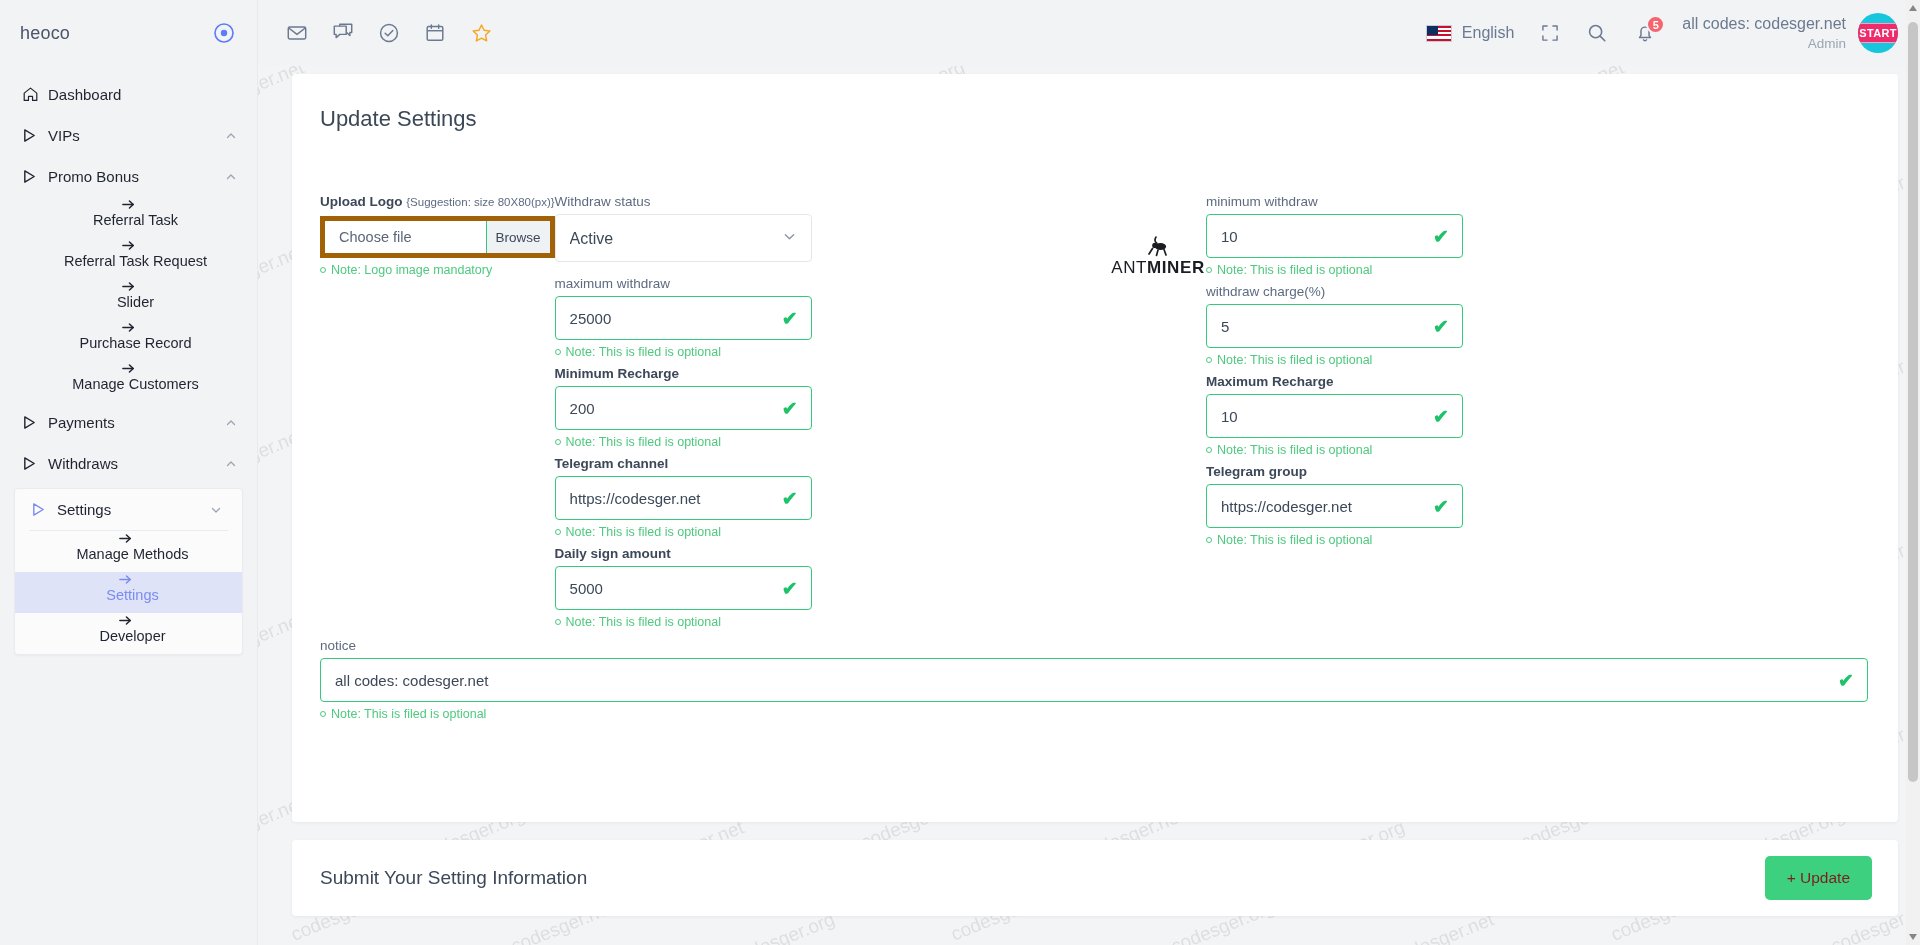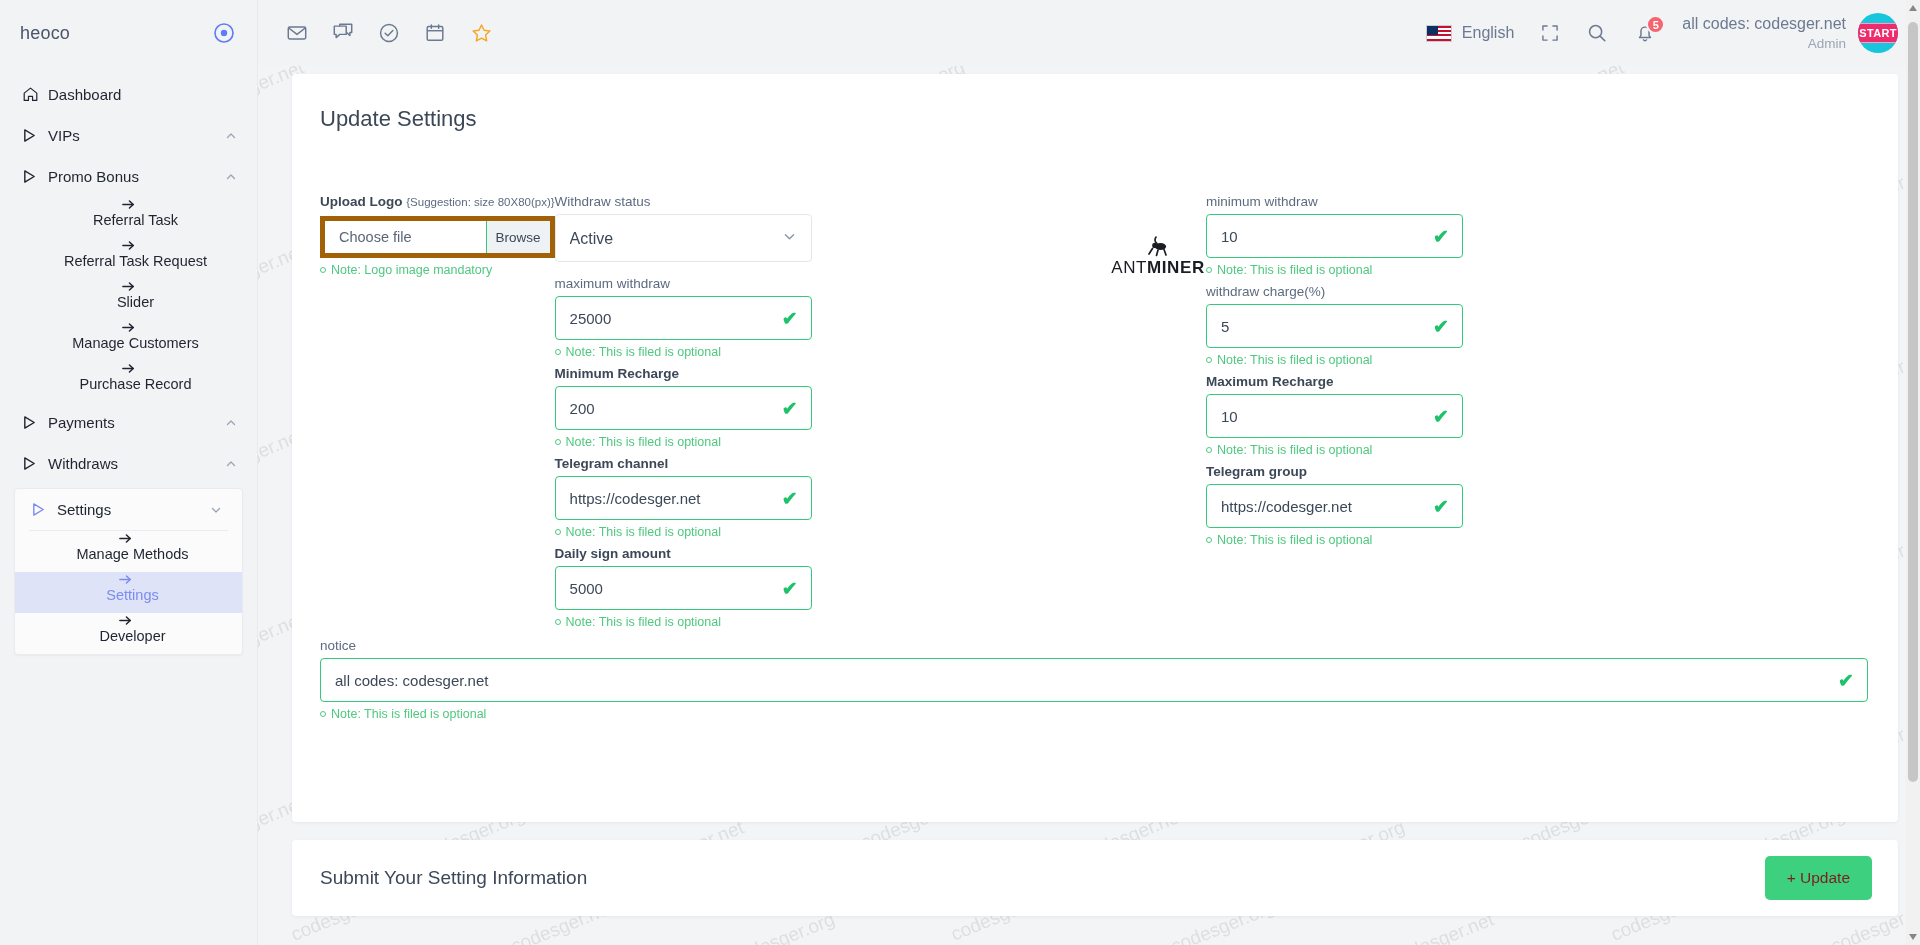--- a/index.html
+++ b/index.html
@@ -326,30 +326,30 @@
           </span>
           <span class="lbl">Slider</span>
         </div>
         <div class="nav-item sub">
           <span class="ico">
             <svg class="arrow-ico" width="15" height="15" viewBox="0 0 16 16" fill="none">
               <line x1="2" y1="8" x2="13" y2="8" stroke="#1f2430" stroke-width="1.6" stroke-linecap="round"></line>
               <path d="M9 4.2 L13 8 L9 11.8" stroke="#1f2430" stroke-width="1.6" stroke-linecap="round" stroke-linejoin="round" fill="none"></path>
             </svg>
           </span>
-          <span class="lbl">Manage Customers</span>
+          <span class="lbl">Purchase Record</span>
         </div>
         <div class="nav-item sub">
           <span class="ico">
             <svg class="arrow-ico" width="15" height="15" viewBox="0 0 16 16" fill="none">
               <line x1="2" y1="8" x2="13" y2="8" stroke="#1f2430" stroke-width="1.6" stroke-linecap="round"></line>
               <path d="M9 4.2 L13 8 L9 11.8" stroke="#1f2430" stroke-width="1.6" stroke-linecap="round" stroke-linejoin="round" fill="none"></path>
             </svg>
           </span>
-          <span class="lbl">Purchase Record</span>
+          <span class="lbl">Manage Customers</span>
         </div>
         <div class="nav-item">
           <span class="ico">
             <svg width="15" height="15" viewBox="0 0 16 16" fill="none">
               <path d="M3 2 L13 8 L3 14 Z" stroke="#1f2430" stroke-width="1.5" stroke-linejoin="round"></path>
             </svg>
           </span>
           <span class="lbl">Payments</span>
           <span class="chev">
             <svg width="12" height="12" viewBox="0 0 12 12" fill="none">

